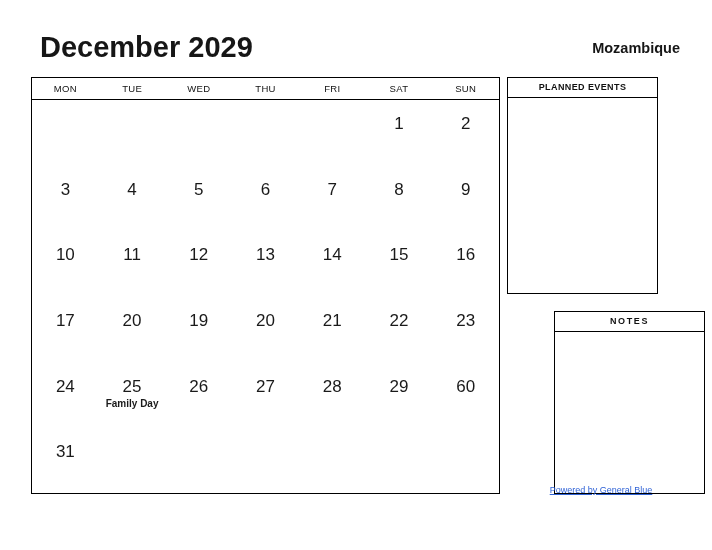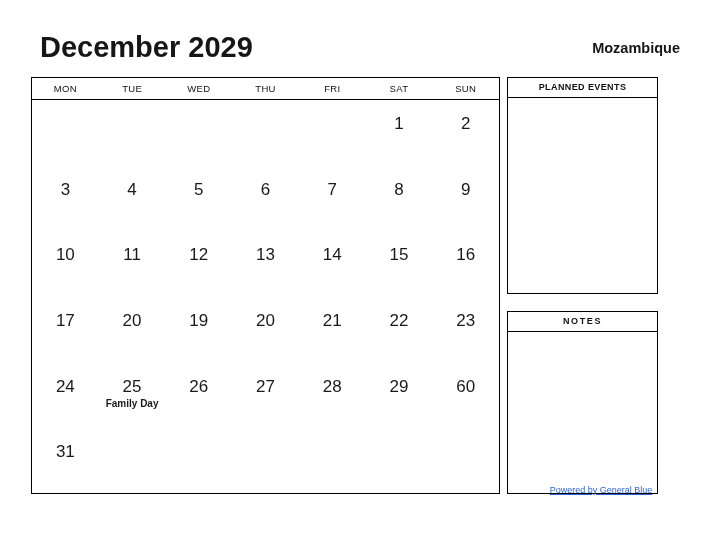--- a/index.html
+++ b/index.html
@@ -117,20 +117,21 @@
     box-sizing: border-box;
     background: #ffffff;
   }
   #planned-events-panel {
     top: 77px;
     height: 217px;
   }
   #notes-panel {
     top: 311px;
     height: 183px;
+    margin-left: 47px;
   }
   .panel-header {
     height: 19px;
     border-bottom: 1.5px solid #000000;
     text-align: center;
     font-size: 9px;
     font-weight: bold;
     line-height: 19px;
     color: #111111;
   }

